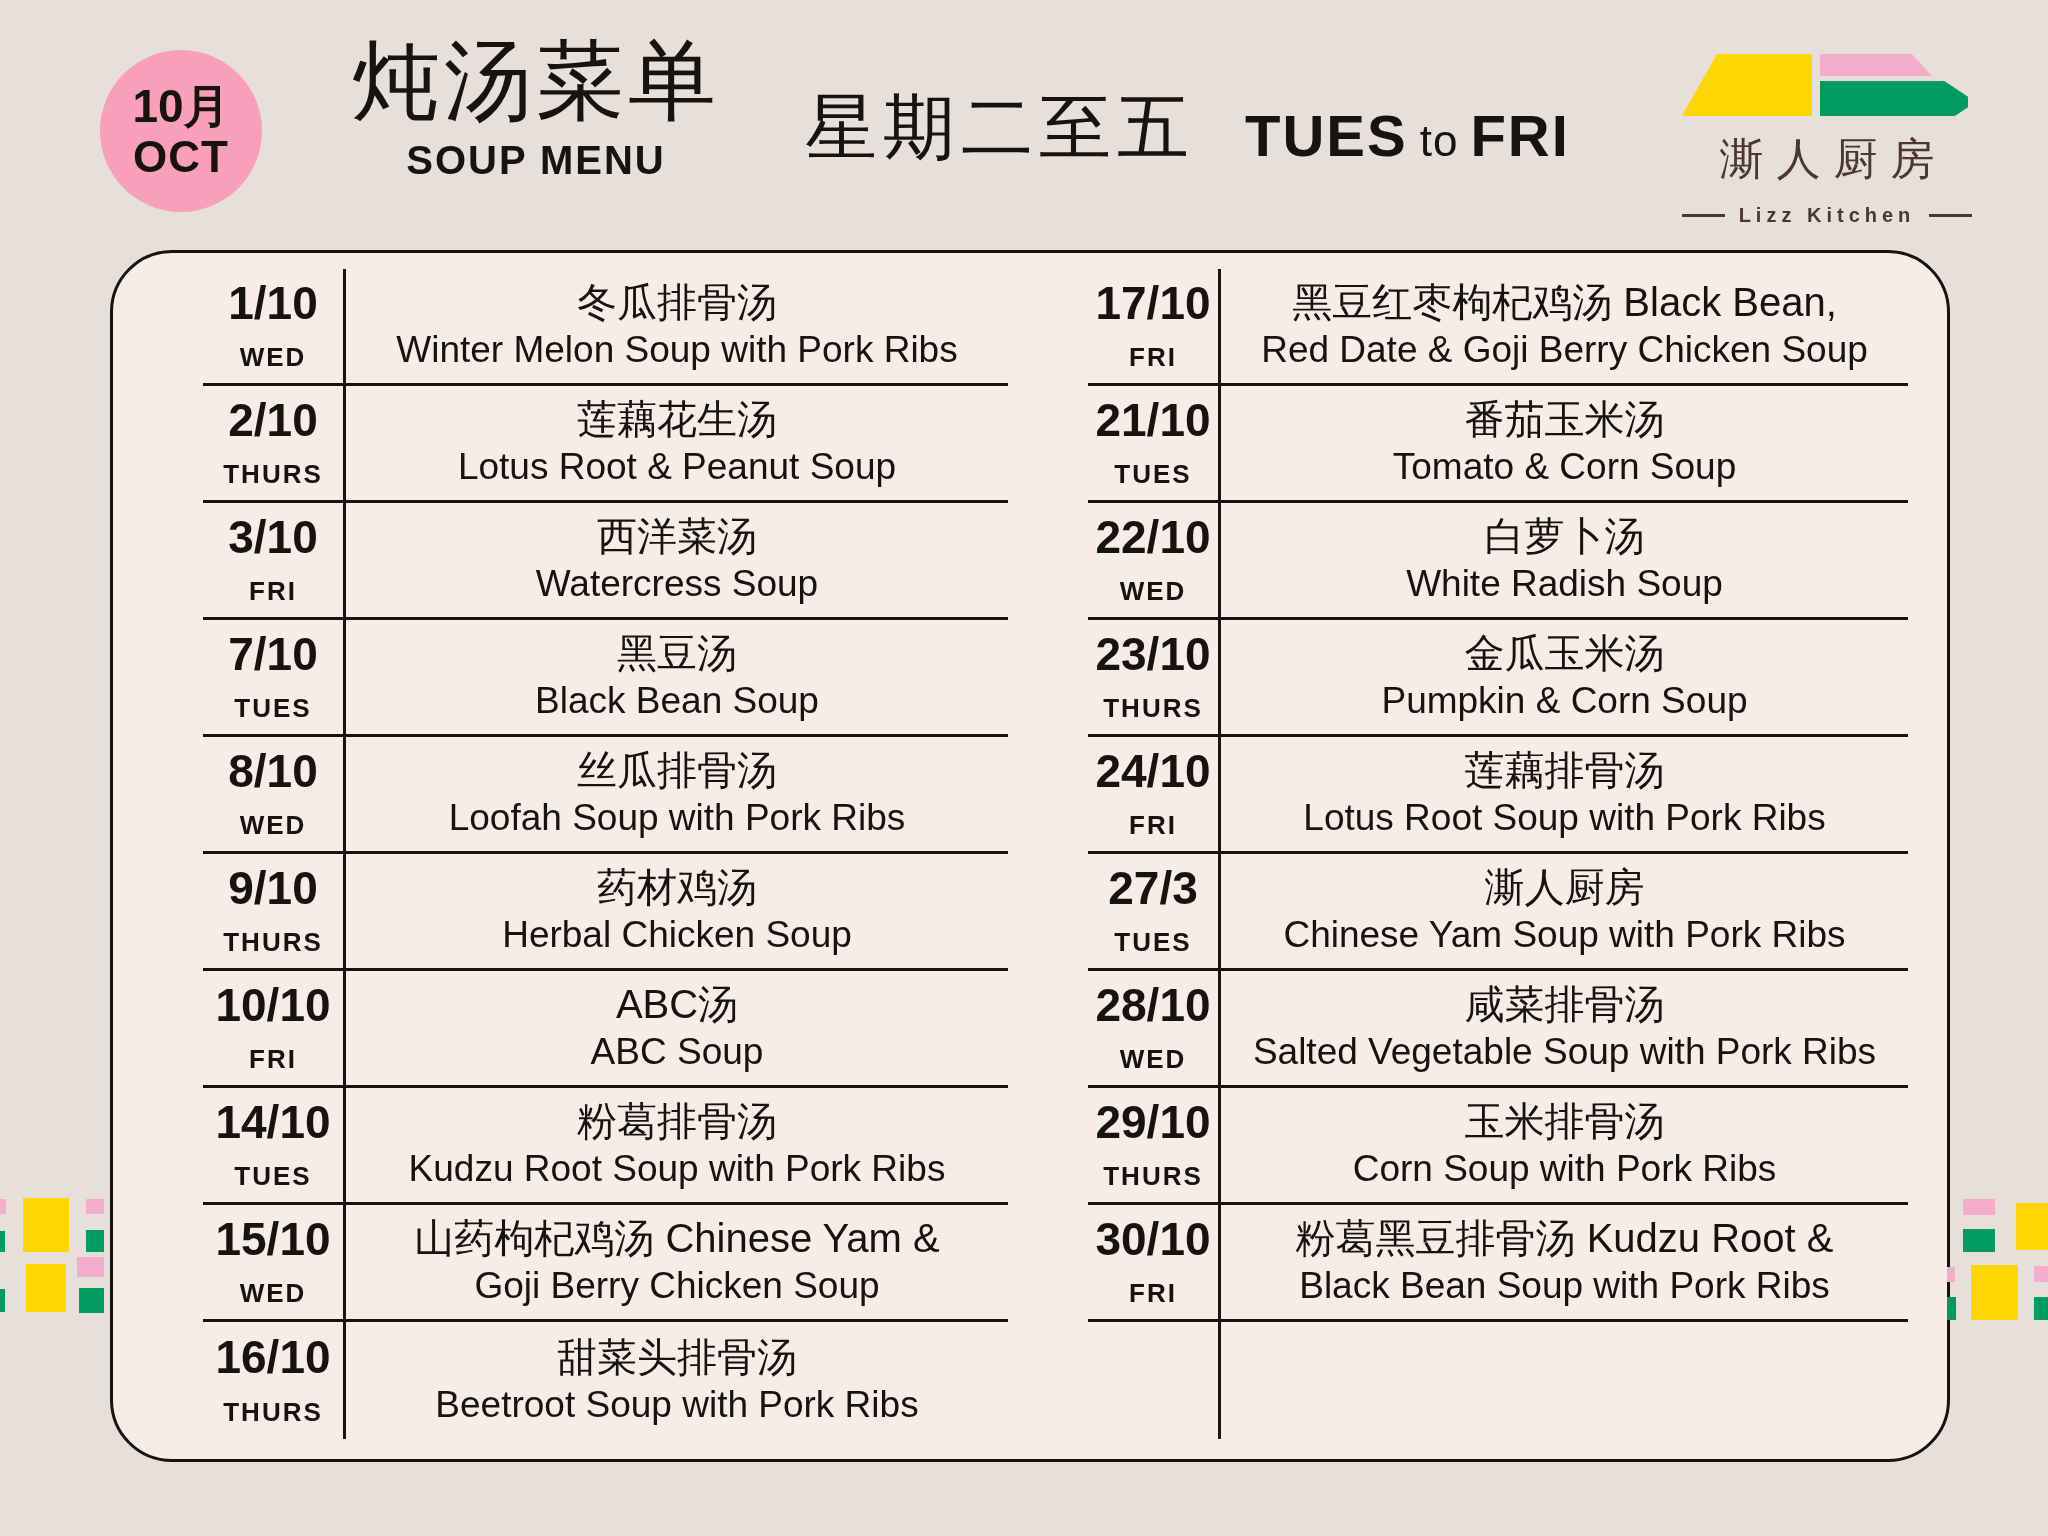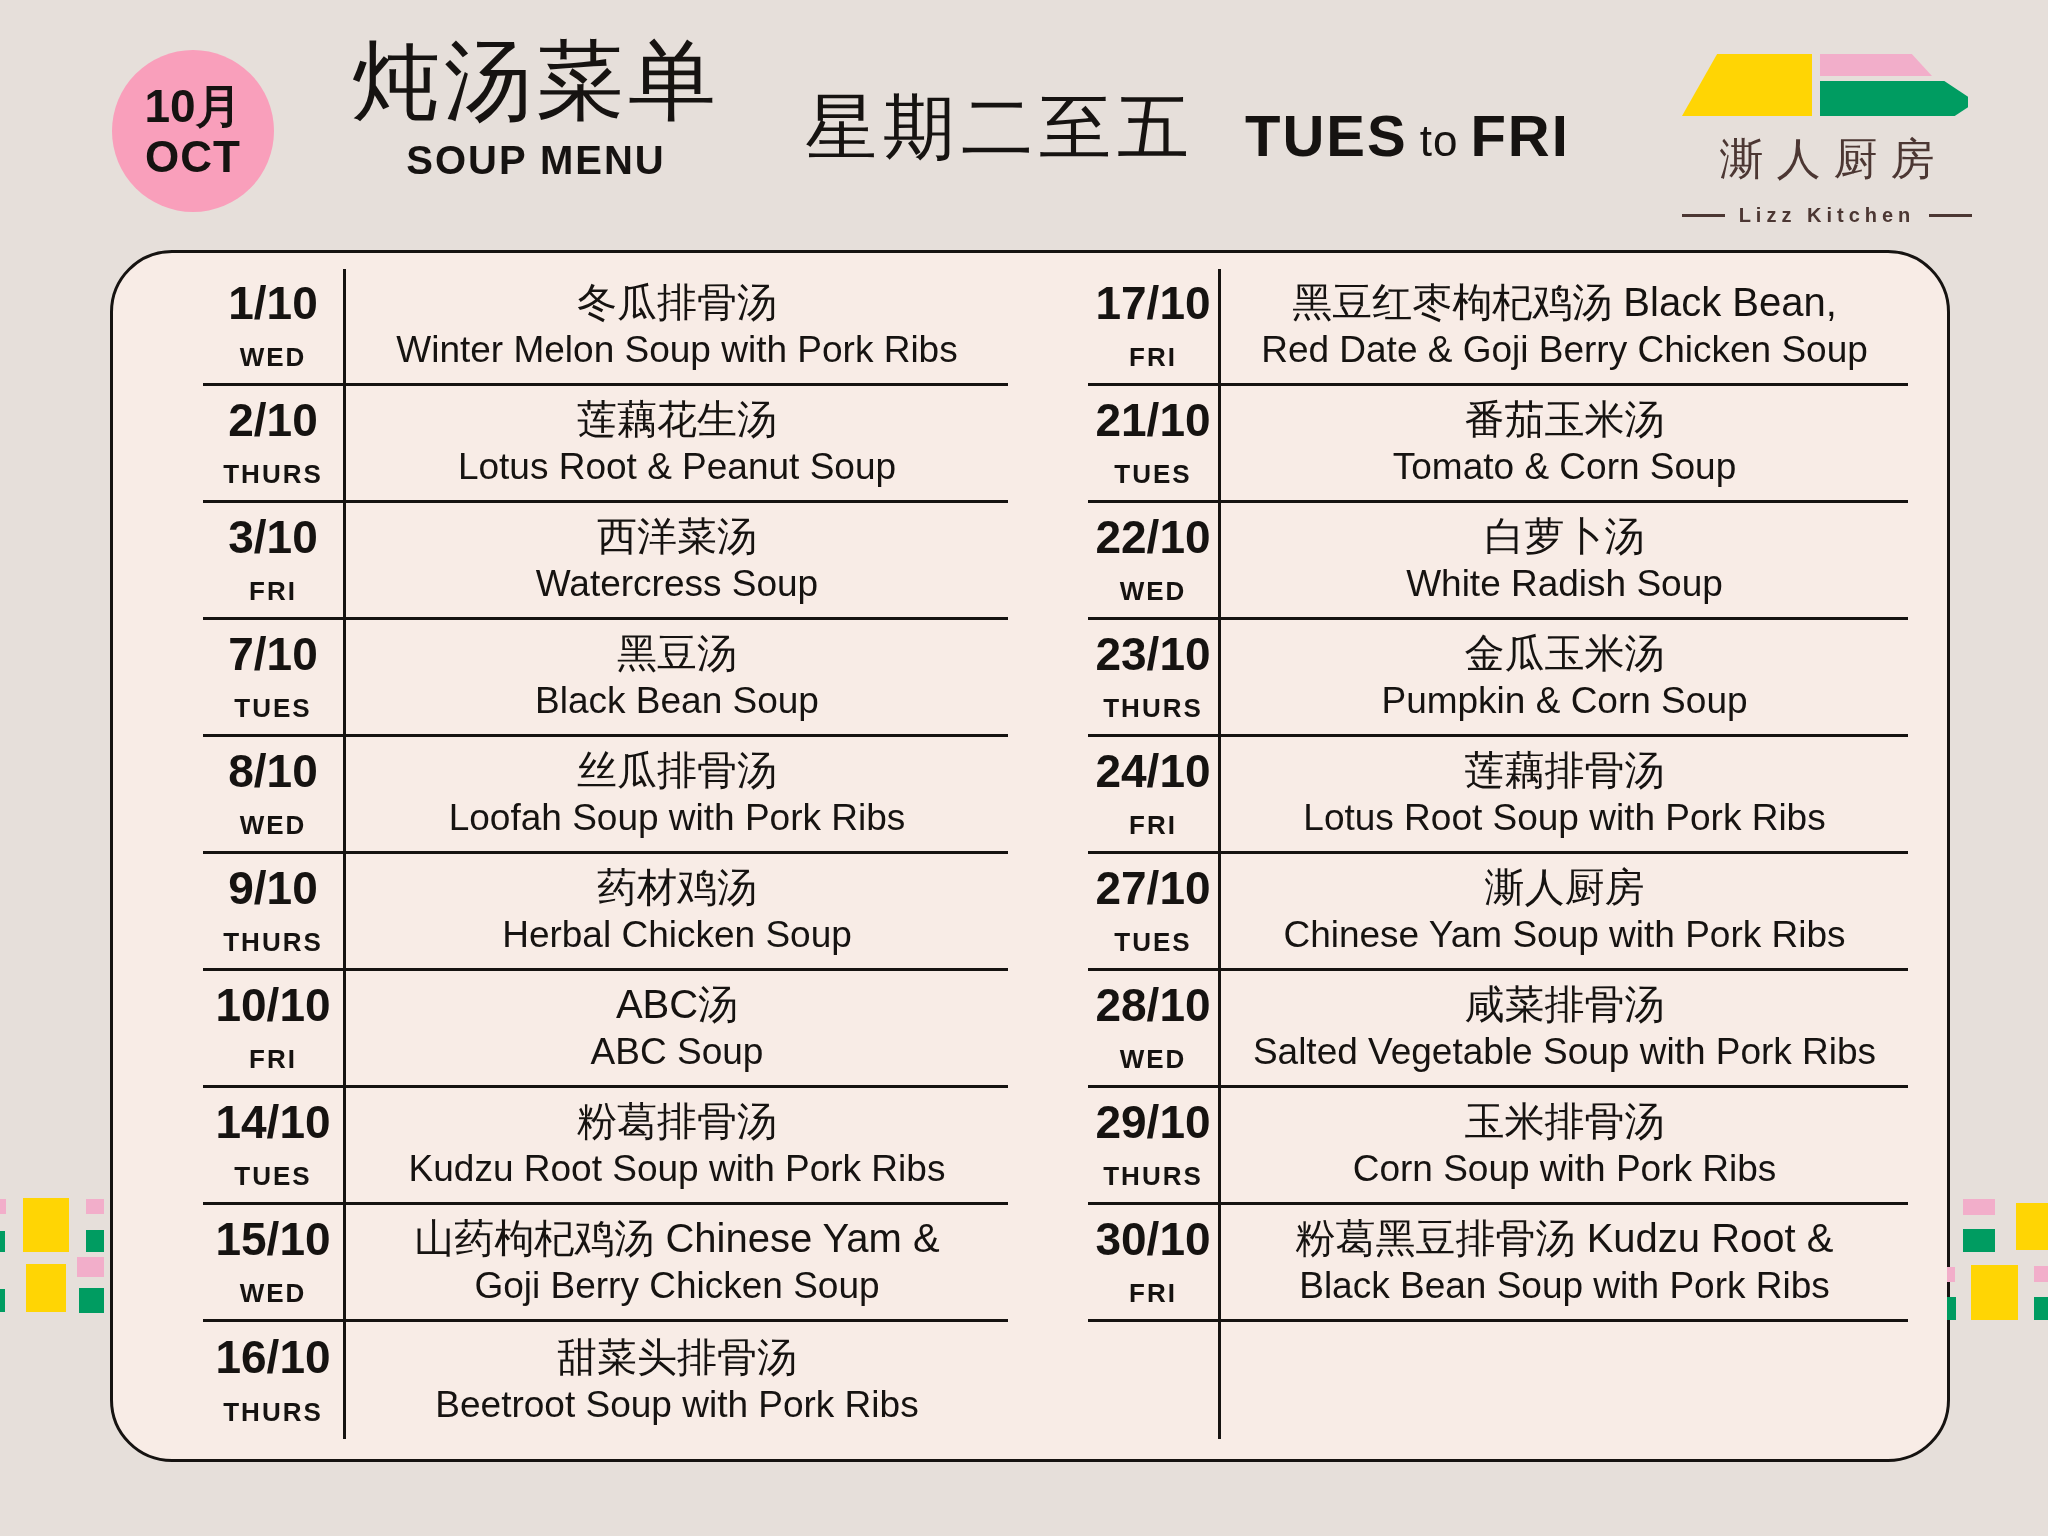--- a/index.html
+++ b/index.html
@@ -8,21 +8,21 @@
     --green:#009c61; --brown:#4c3733;
   }
   html,body{margin:0;padding:0;}
   .canvas{
     position:relative; width:2048px; height:1536px; overflow:hidden;
     background:var(--page-bg); color:var(--ink);
     font-family:"Liberation Sans", sans-serif;
   }
   
   .month-badge{
-    position:absolute; left:112px; top:50px; width:162px; height:162px;
+    position:absolute; left:100px; top:50px; width:162px; height:162px;
     border-radius:50%; background:var(--pink);
     display:flex; flex-direction:column; align-items:center; justify-content:center;
     font-weight:700; text-align:center;
   }
   .badge-top{font-size:46px; line-height:1.12;}
   .badge-bottom{font-size:44px; line-height:1.12; letter-spacing:1px;}
   .title-block{position:absolute; left:316px; top:28px; width:440px; text-align:center;}
   .title-cn{
     font-family:"DejaVu Serif","Liberation Serif",serif;
     font-size:88px; line-height:1.2; letter-spacing:4px; white-space:nowrap;
@@ -278,21 +278,21 @@
             <div class="date-num">24/10</div>
             <div class="date-day">FRI</div>
           </div>
         <div class="soup-cell">
             <div class="soup-cn">莲藕排骨汤</div>
             <div class="soup-en">Lotus Root Soup with Pork Ribs</div>
           </div>
       </div>
       <div class="menu-row with-line">
         <div class="date-cell">
-            <div class="date-num">27/10</div>
+            <div class="date-num">27/3</div>
             <div class="date-day">TUES</div>
           </div>
         <div class="soup-cell">
             <div class="soup-cn">澌人厨房</div>
             <div class="soup-en">Chinese Yam Soup with Pork Ribs</div>
           </div>
       </div>
       <div class="menu-row with-line">
         <div class="date-cell">
             <div class="date-num">28/10</div>

